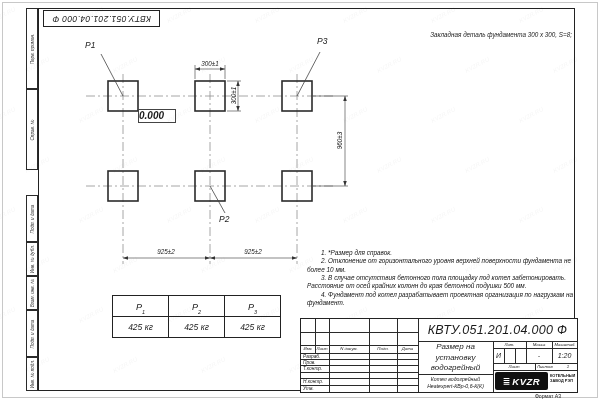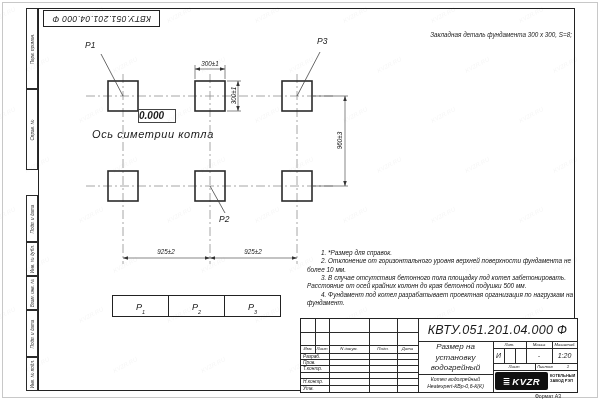--- a/index.html
+++ b/index.html
@@ -183,28 +183,32 @@
   <div class="t ptlabel" style="left:317px;top:36px;">Р3</div>
   <div class="t ptlabel" style="left:219px;top:214px;">Р2</div>
 
   <div class="t dim" style="left:192px;top:60px;width:36px;text-align:center;">300±1</div>
   <div class="t dim rot" style="left:218px;top:92px;width:30px;text-align:center;">300±1</div>
   <div class="t dim rot" style="left:324px;top:137px;width:30px;text-align:center;">960±3</div>
   <div class="t dim" style="left:144px;top:248px;width:44px;text-align:center;">925±2</div>
   <div class="t dim" style="left:231px;top:248px;width:44px;text-align:center;">925±2</div>
 
   <div class="level">0.000</div>
-  <div class="t" style="left:92px;top:128px;font-size:11px;letter-spacing:.6px;">Ось симетрии котла</div>
 
   <table class="loads">
     <tbody>
         <tr>
       <td><span class="sym">Р</span><sub>1</sub></td>
       <td><span class="sym">Р</span><sub>2</sub></td>
       <td><span class="sym">Р</span><sub>3</sub></td>
+    </tr>
+    <tr>
+      <td class="val">425 кг</td>
+      <td class="val">425 кг</td>
+      <td class="val">425 кг</td>
     </tr>
   </tbody>
     </table>
 
   <div class="notes">
     <div>1. *Размер для справок.</div>
     <div>2. Отклонение от горизонтального уровня верхней поверхности фундамента не более 10 мм.</div>
     <div>3. В случае отсутствия бетонного пола площадку под котел забетонировать. Расстояние от осей крайних колонн до края бетонной подушки 500 мм.</div>
     <div>4. Фундамент под котел разрабатывает проектная организация по нагрузкам на фундамент.</div>
   </div>

